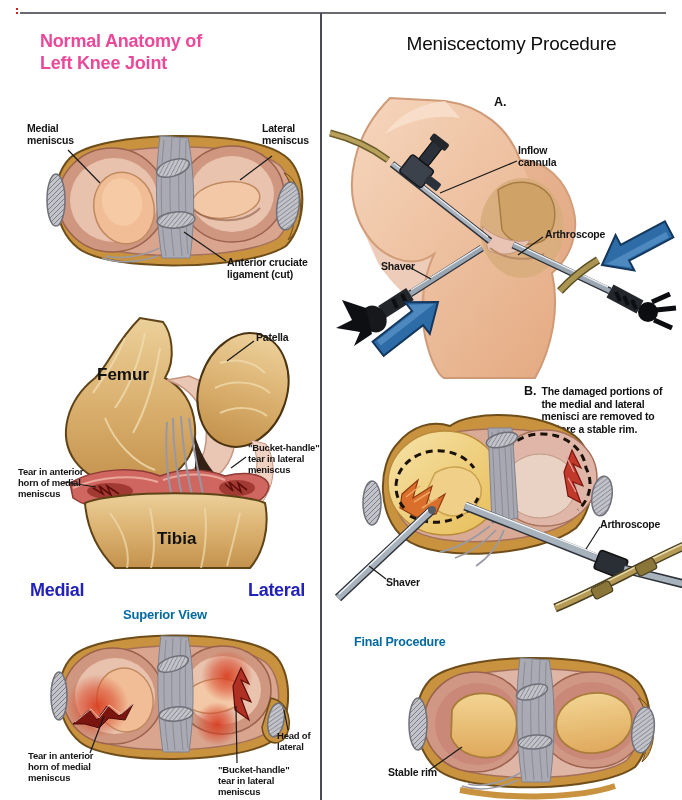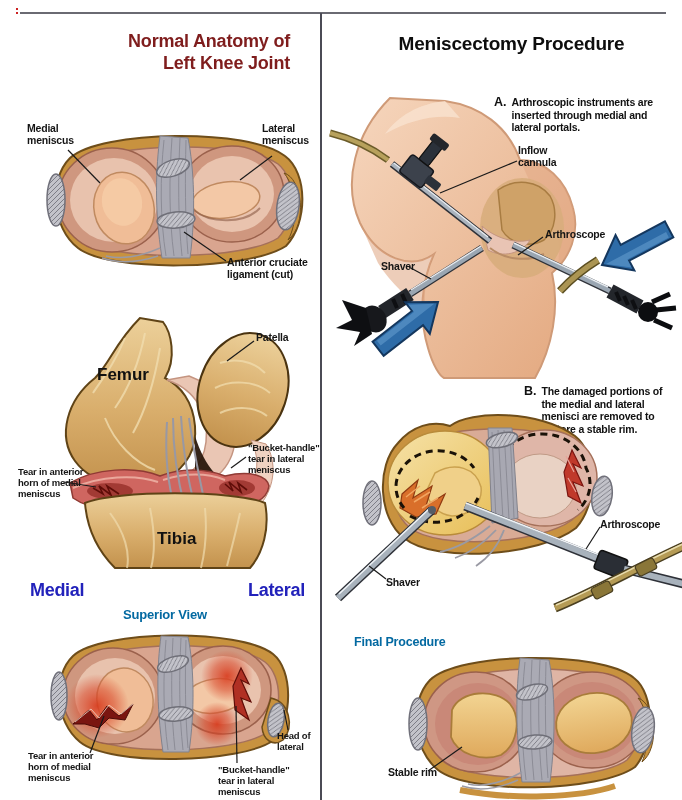--- a/index.html
+++ b/index.html
@@ -1,22 +1,22 @@
 <!DOCTYPE html>
 <html><head>
 <meta charset="utf-8">
 <style>
   html,body{margin:0;padding:0;background:#fff;}
   #canvas{position:relative;width:682px;height:800px;background:#ffffff;overflow:hidden;
           font-family:"Liberation Sans",sans-serif;color:#111;}
   .rule-top{position:absolute;left:20px;top:12px;width:646px;height:2px;background:#6a6a72;}
   .rule-vert{position:absolute;left:320px;top:13px;width:2px;height:787px;background:#4b4b55;}
-  .h1{position:absolute;font-weight:bold;font-size:18px;line-height:22px;text-align:right;
-      letter-spacing:-0.2px;white-space:pre-line;color:#7f1d1d;}
-  .h2{position:absolute;font-weight:bold;font-size:19px;text-align:center;letter-spacing:-0.2px;color:#0d0d0d;}
+  .h1{position:absolute;font-weight:bold;font-size:18px;line-height:22px;text-align:left;
+      letter-spacing:-0.2px;white-space:pre-line;color:#ec4899;}
+  .h2{position:absolute;font-weight:normal;font-size:19px;text-align:center;letter-spacing:-0.2px;color:#0d0d0d;}
   .lbl{position:absolute;font-weight:bold;font-size:10.5px;line-height:12px;letter-spacing:-0.2px;
        white-space:pre-line;color:#151515;}
   .lbl-sm{font-size:9.5px;line-height:11px;}
   .blue{position:absolute;font-weight:bold;font-size:18px;color:#2222bb;letter-spacing:-0.3px;}
   .subcap{position:absolute;font-weight:bold;font-size:13px;letter-spacing:-0.2px;color:#0369a1;}
   .step{position:absolute;display:flex;gap:5px;}
   .step .letter{font-weight:bold;font-size:12.5px;line-height:13px;}
   .step .stext{font-weight:bold;font-size:10.5px;line-height:12.5px;letter-spacing:-0.2px;white-space:pre-line;}
   svg{position:absolute;overflow:visible;}
   #leaders{left:0;top:0;pointer-events:none;}
@@ -219,23 +219,20 @@
       <polygon points="-4,-1 -25,-16 -25,-7 -72,-7 -72,-1" fill="#5b94c8" opacity="0.7"></polygon>
     </g>
     <g transform="translate(108,204) rotate(-38)">
       <polygon points="0,0 -26,-20 -26,-9 -76,-9 -76,9 -26,9 -26,20" fill="#2e6ca8" stroke="#14375e" stroke-width="2"></polygon>
       <polygon points="-4,-1 -25,-16 -25,-7 -72,-7 -72,-1" fill="#5b94c8" opacity="0.7"></polygon>
     </g>
   </svg>
 
   <div class="step" style="left:494px;top:96px;width:170px">
     <span class="letter">A.</span>
-    <span class="stext">Arthroscopic instruments are
-inserted through medial and
-lateral portals.</span>
   </div>
   <div class="lbl" style="left:518px;top:144px">Inflow
 cannula</div>
   <div class="lbl" style="left:545px;top:228px">Arthroscope</div>
   <div class="lbl" style="left:381px;top:260px">Shaver</div>
 
   <div class="step" style="left:524px;top:385px;width:158px">
     <span class="letter">B.</span>
     <span class="stext">The damaged portions of
 the medial and lateral

